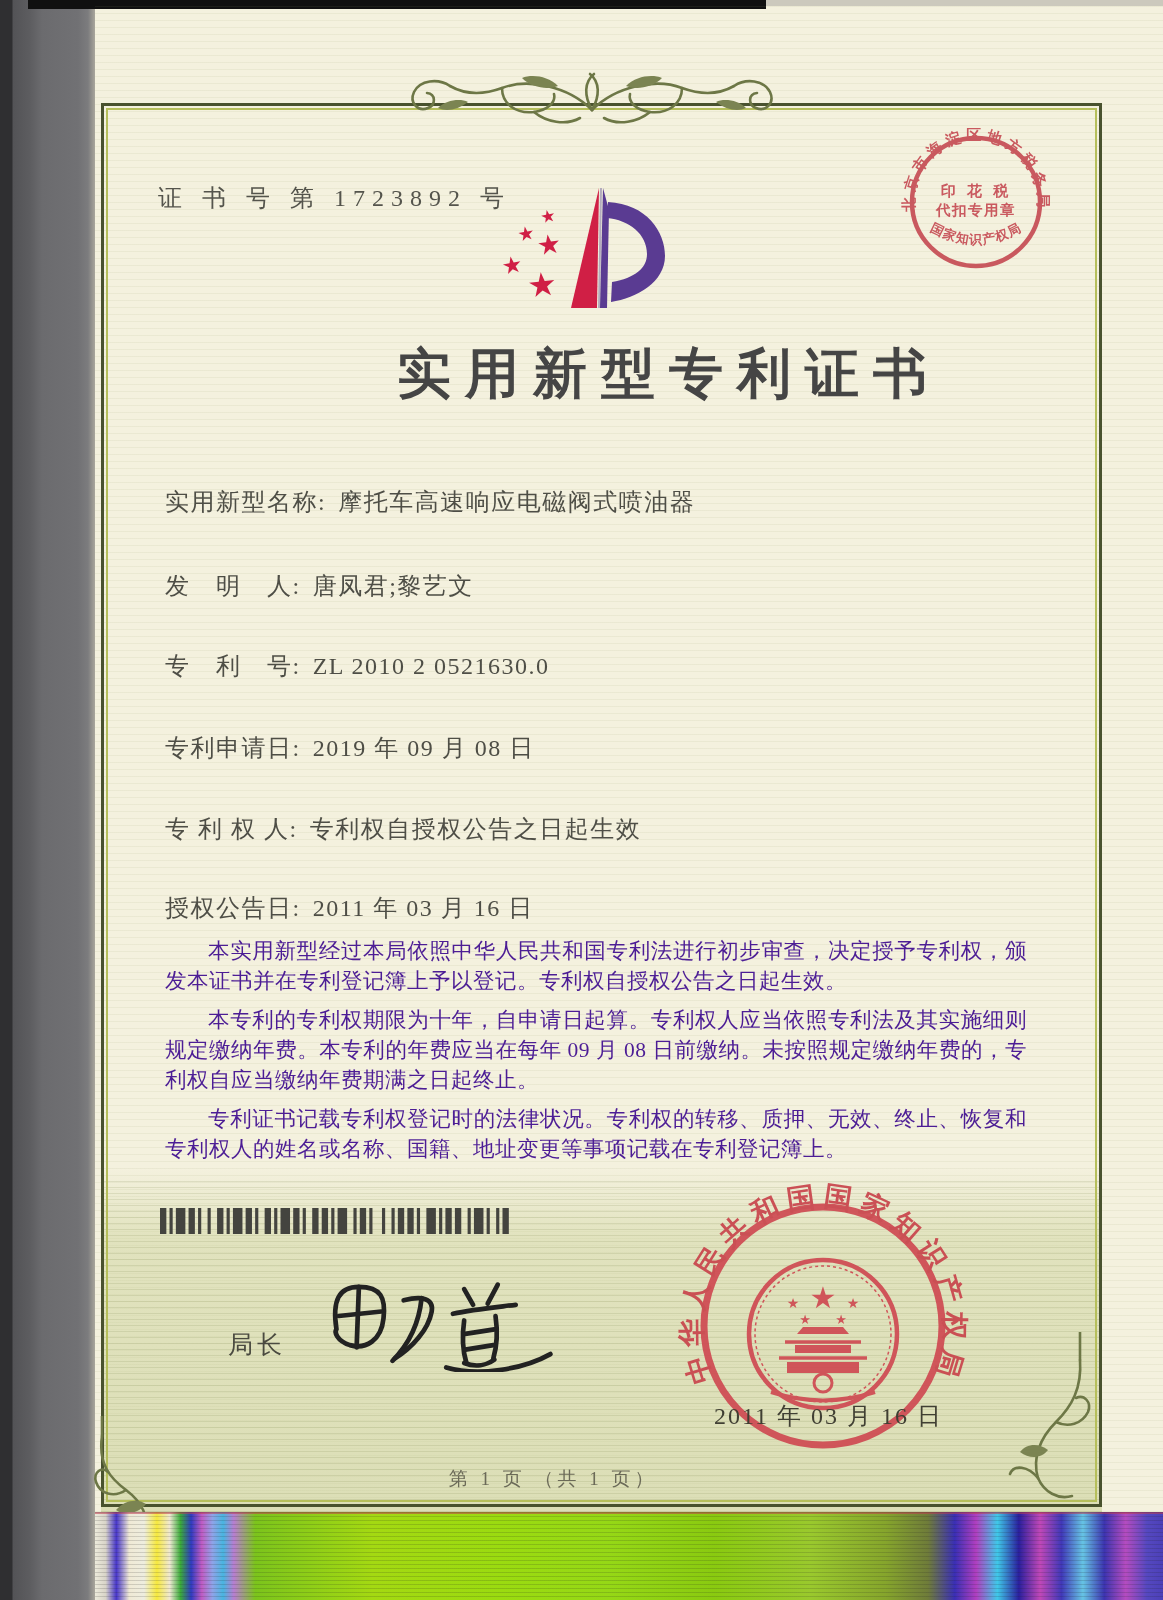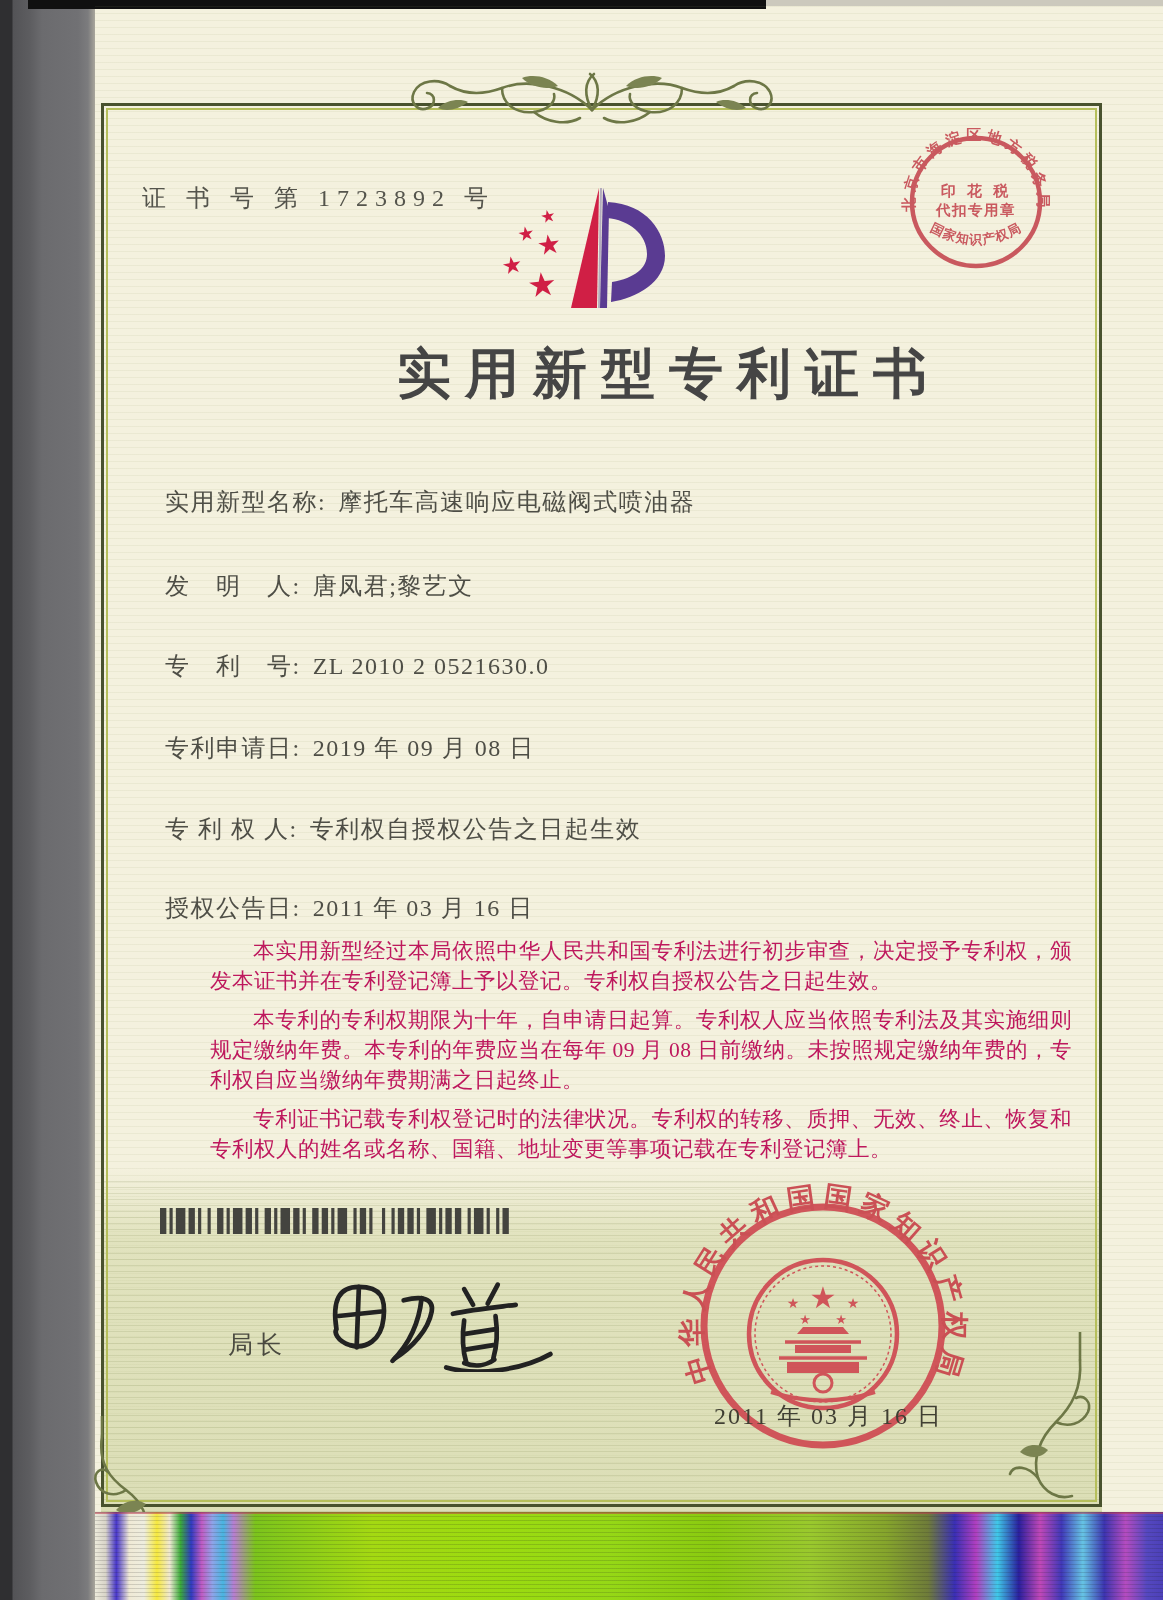--- a/index.html
+++ b/index.html
@@ -33,34 +33,33 @@
   
   .frame{
     position:absolute;left:101px;top:103px;width:1001px;height:1404px;
     border:3px solid #49522e;
   }
   .frame-inner{
     position:absolute;left:2px;top:2px;right:2px;bottom:2px;
     border:2px solid #b6bf5b;
   }
   .cert-number{
-    position:absolute;left:142px;top:182px;
+    position:absolute;left:158px;top:182px;
     font-size:24px;letter-spacing:7px;color:#54544c;
   }
   .title{
     position:absolute;left:101px;top:338px;width:1136px;text-align:center;
     font-size:54px;font-weight:600;letter-spacing:14px;color:#454545;
   }
   .field{position:absolute;left:165px;font-size:24px;color:#4e4e46;letter-spacing:1.5px;white-space:nowrap;}
   .field .val{margin-left:12px;}
   .paras{
     position:absolute;left:165px;top:936px;width:862px;
-    font-size:21.5px;line-height:30px;color:#be185d;letter-spacing:.5px;
+    font-size:21.5px;line-height:30px;color:#4c1d95;letter-spacing:.5px;
     text-align:justify;
-    margin-left:45px;
   }
   .paras p{margin:0 0 9px 0;text-indent:2em;}
   .sig-label{position:absolute;left:228px;top:1328px;font-size:25px;letter-spacing:4px;color:#4a4a40;}
   .seal-date{
     position:absolute;left:714px;top:1400px;font-size:24px;letter-spacing:2px;color:#403f33;white-space:nowrap;
   }
   .footer{
     position:absolute;left:53px;top:1466px;width:1000px;text-align:center;
     font-size:19px;letter-spacing:4px;color:#6b6a58;
   }
@@ -273,16 +272,17 @@
         <path d="M106,182 H194" stroke-width="3.5" fill="none"></path>
         <rect x="114" y="186" width="72" height="11" stroke="none"></rect>
         <circle cx="150" cy="207" r="9" fill="none" stroke-width="3"></circle>
         <path d="M98,216 Q150,233 202,216" fill="none" stroke-width="4"></path>
       </g>
     </g>
   </svg>
 
   <div class="seal-date">2011 年 03 月 16 日</div>
 
+  <div class="footer">第 1 页 （共 1 页）</div>
 
   <div class="rainbow"></div>
 
 </div>
 
 </body></html>

